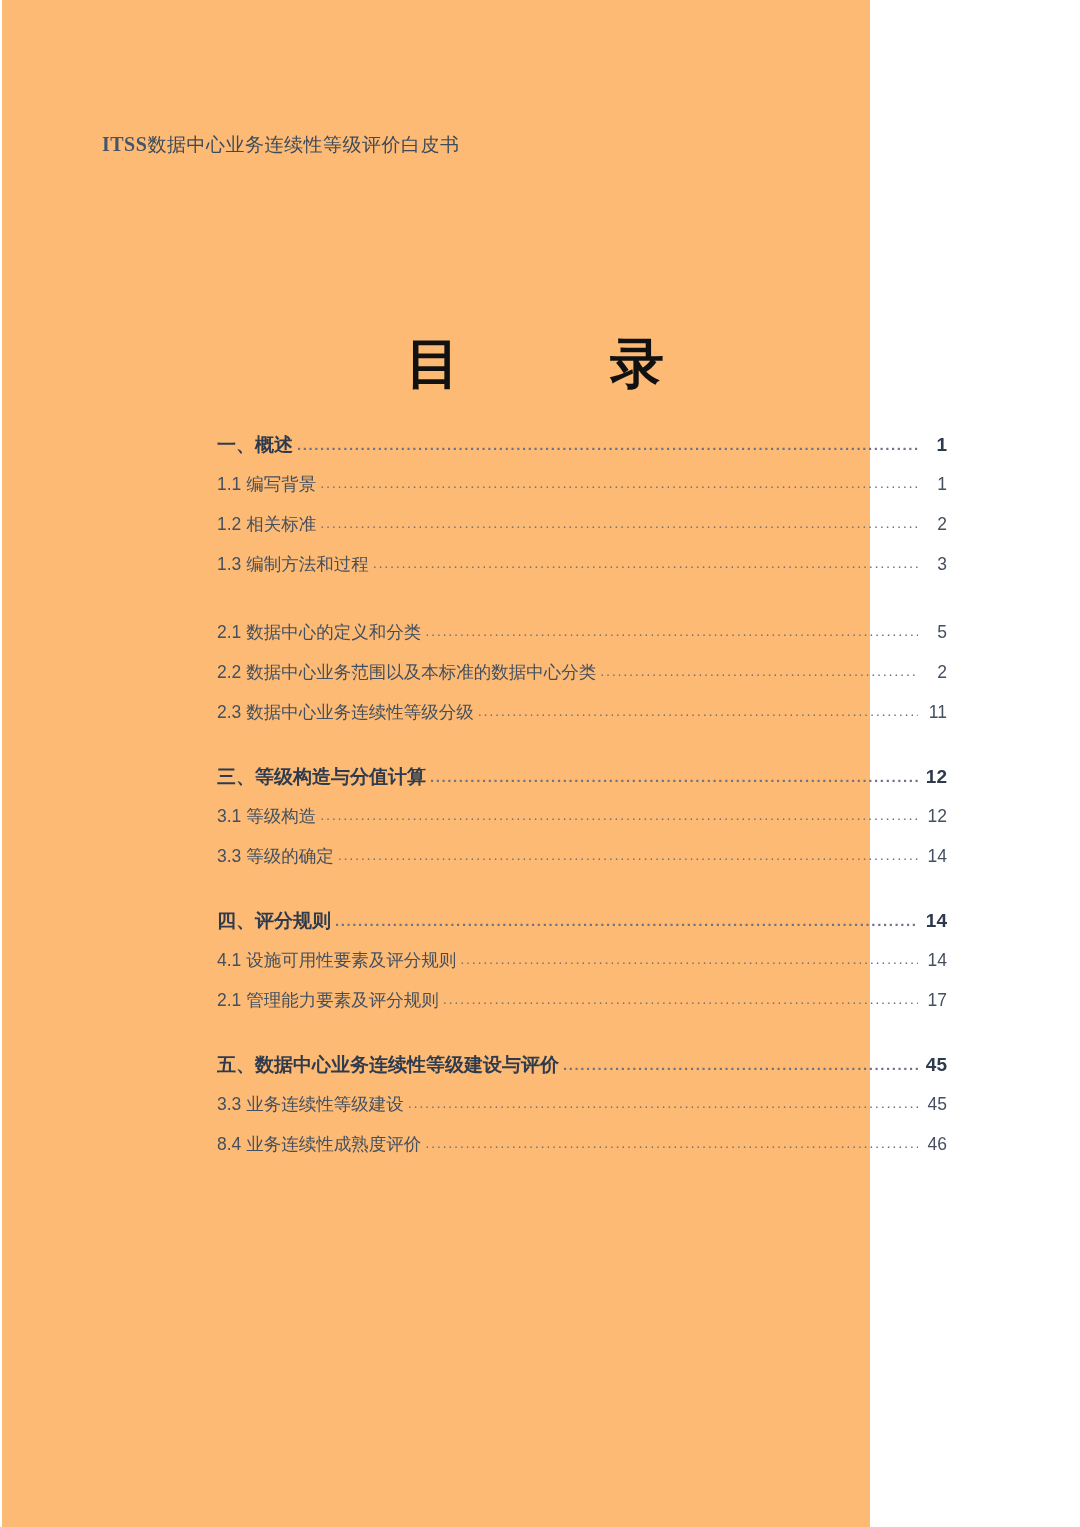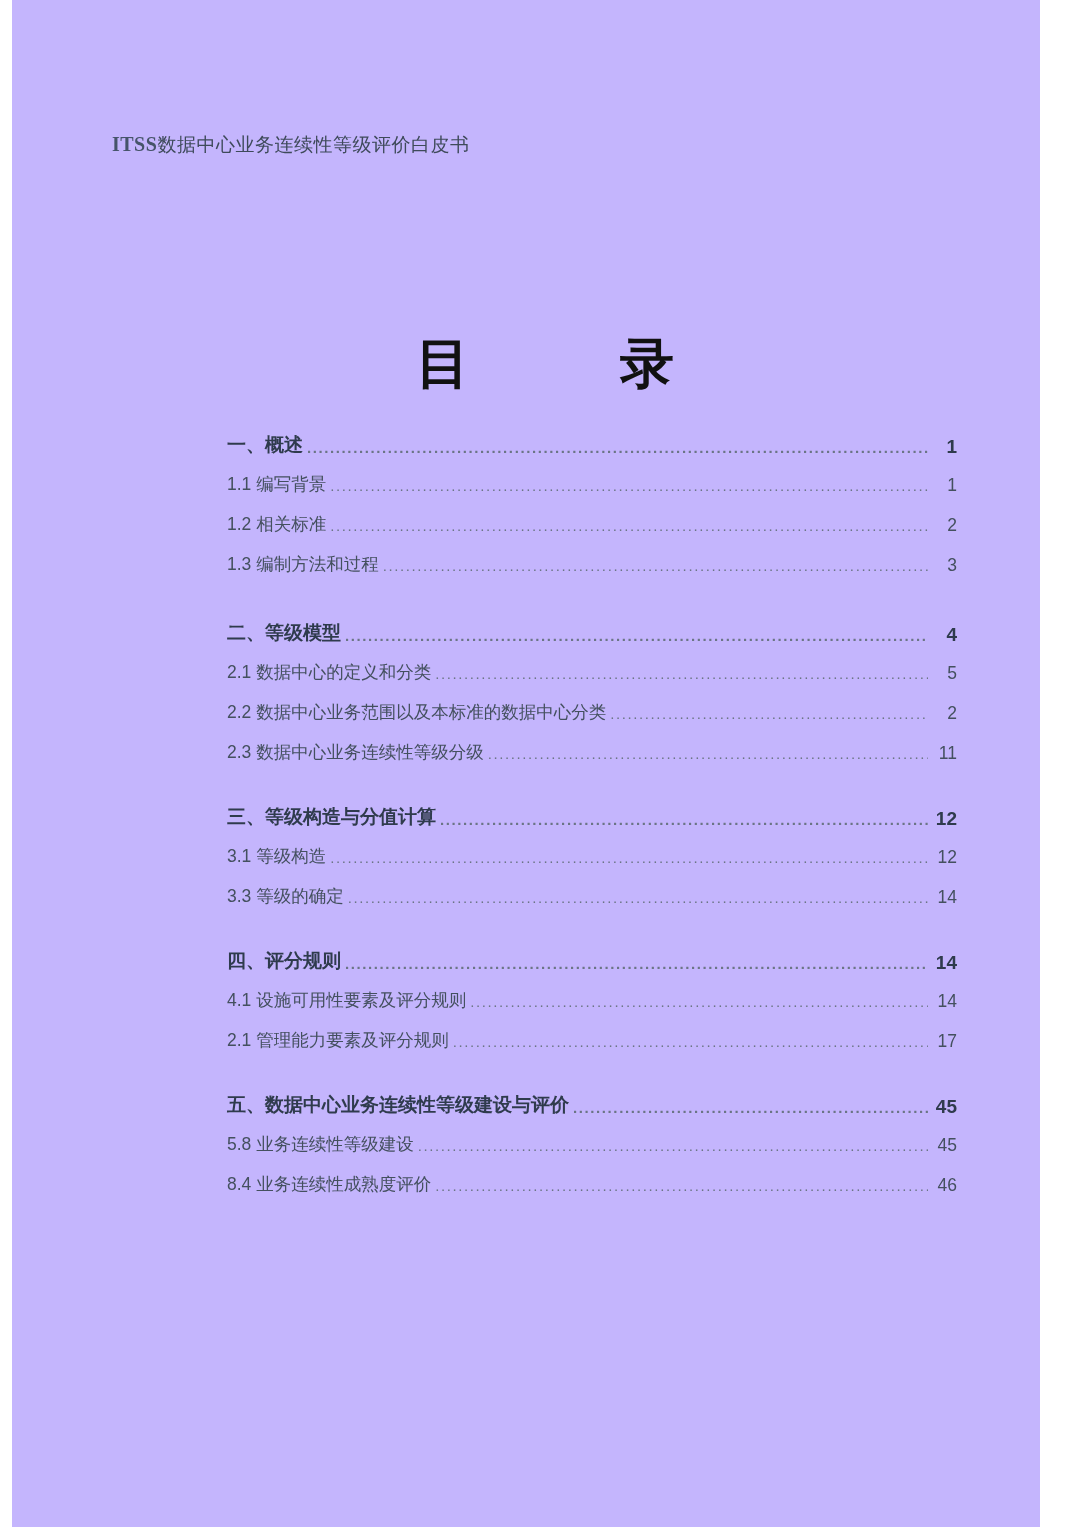--- a/index.html
+++ b/index.html
@@ -10,25 +10,25 @@
   body {
     width: 1080px;
     height: 1527px;
     font-family: "Liberation Sans", sans-serif;
     color: #2b2b2b;
     position: relative;
     overflow: hidden;
   }
   .page {
     position: absolute;
-    left: 12px;
+    left: 2px;
     top: 0;
-    width: 1028px;
+    width: 868px;
     height: 1527px;
-    background: #c4b5fd;
+    background: #fdba74;
   }
   .header {
     position: absolute;
     left: 100px;
     top: 132px;
     font-size: 19px;
     color: #3e4a5a;
     letter-spacing: 0.5px;
     white-space: nowrap;
   }
@@ -53,21 +53,21 @@
     margin-top: 40px;
   }
   .toc {
     position: absolute;
     left: 215px;
     top: 432px;
     width: 730px;
   }
   .toc-entry {
     display: flex;
-    align-items: flex-end;
+    align-items: center;
     white-space: nowrap;
     color: #3d4a5c;
   }
   .toc-entry .label {
     flex: 0 0 auto;
     padding-right: 4px;
   }
   .toc-entry .dots {
     flex: 1 1 auto;
     overflow: hidden;
@@ -138,25 +138,20 @@
         <span class="page-no">2</span>
       </div>
       <div class="toc-entry level2">
         <span class="label">1.3 编制方法和过程</span>
         <span class="dots"></span>
         <span class="page-no">3</span>
       </div>
     </div>
 
     <div class="group">
-      <div class="toc-entry level1">
-        <span class="label">二、等级模型</span>
-        <span class="dots"></span>
-        <span class="page-no">4</span>
-      </div>
       <div class="toc-entry level2">
         <span class="label">2.1 数据中心的定义和分类</span>
         <span class="dots"></span>
         <span class="page-no">5</span>
       </div>
       <div class="toc-entry level2">
         <span class="label">2.2 数据中心业务范围以及本标准的数据中心分类</span>
         <span class="dots"></span>
         <span class="page-no">2</span>
       </div>
@@ -203,21 +198,21 @@
       </div>
     </div>
 
     <div class="group">
       <div class="toc-entry level1">
         <span class="label">五、数据中心业务连续性等级建设与评价</span>
         <span class="dots"></span>
         <span class="page-no">45</span>
       </div>
       <div class="toc-entry level2">
-        <span class="label">5.8 业务连续性等级建设</span>
+        <span class="label">3.3 业务连续性等级建设</span>
         <span class="dots"></span>
         <span class="page-no">45</span>
       </div>
       <div class="toc-entry level2">
         <span class="label">8.4 业务连续性成熟度评价</span>
         <span class="dots"></span>
         <span class="page-no">46</span>
       </div>
     </div>
 

